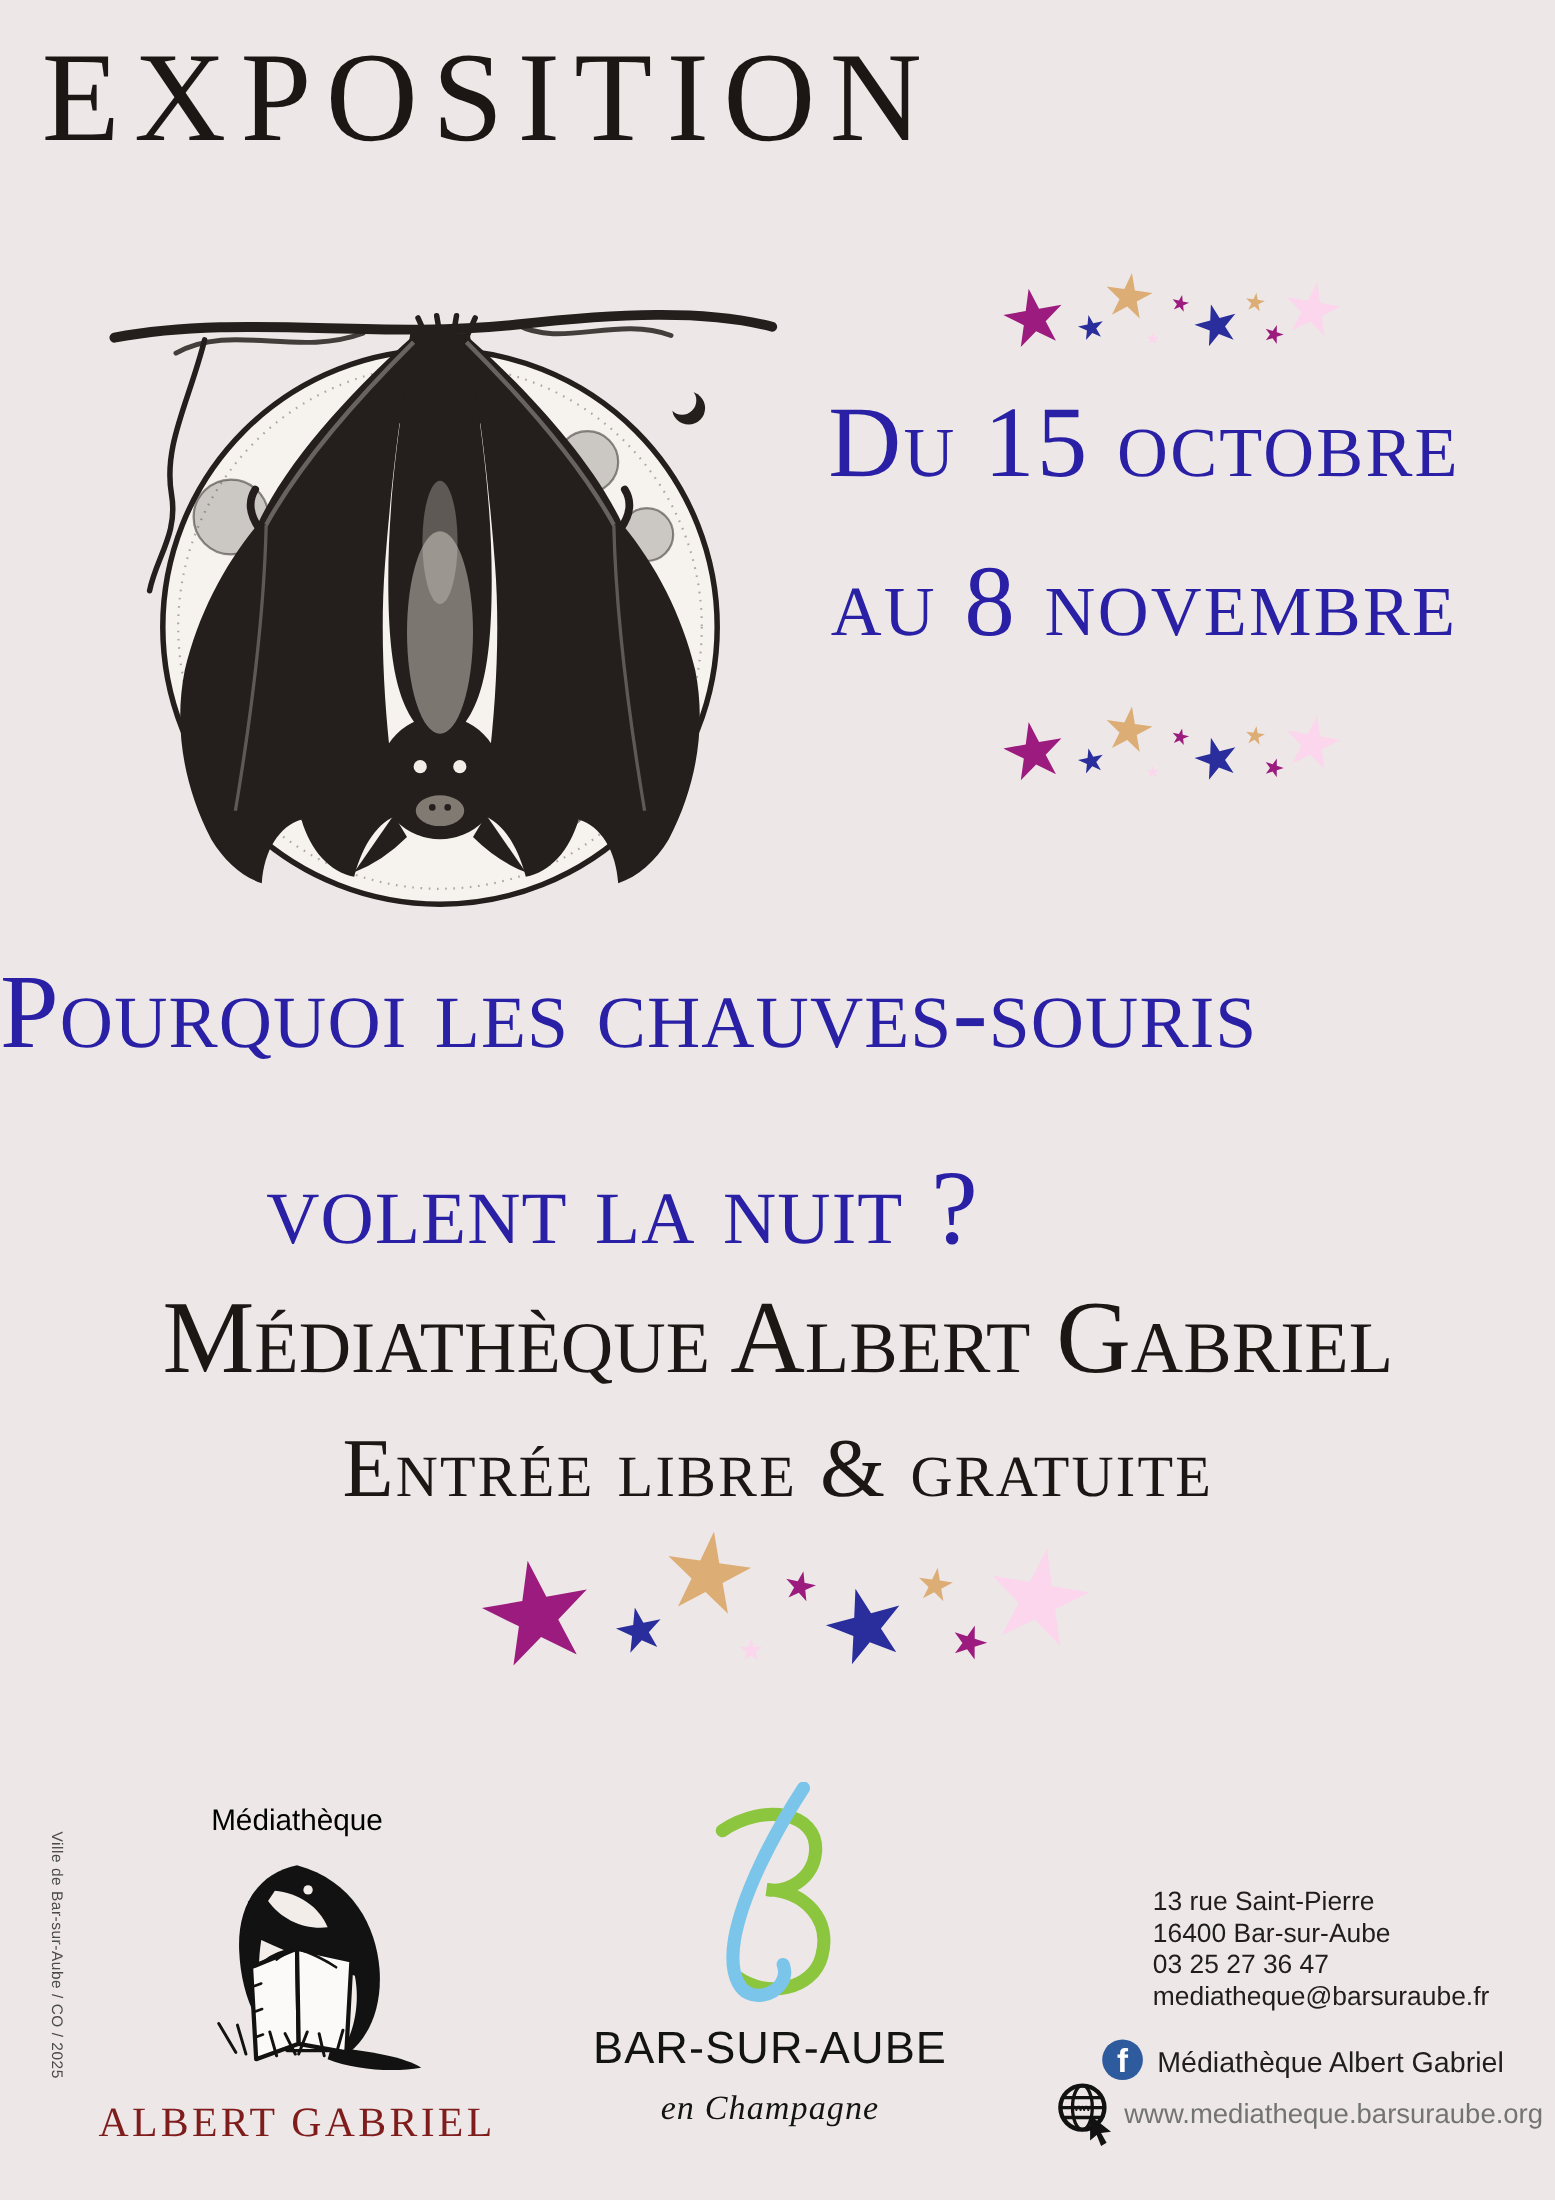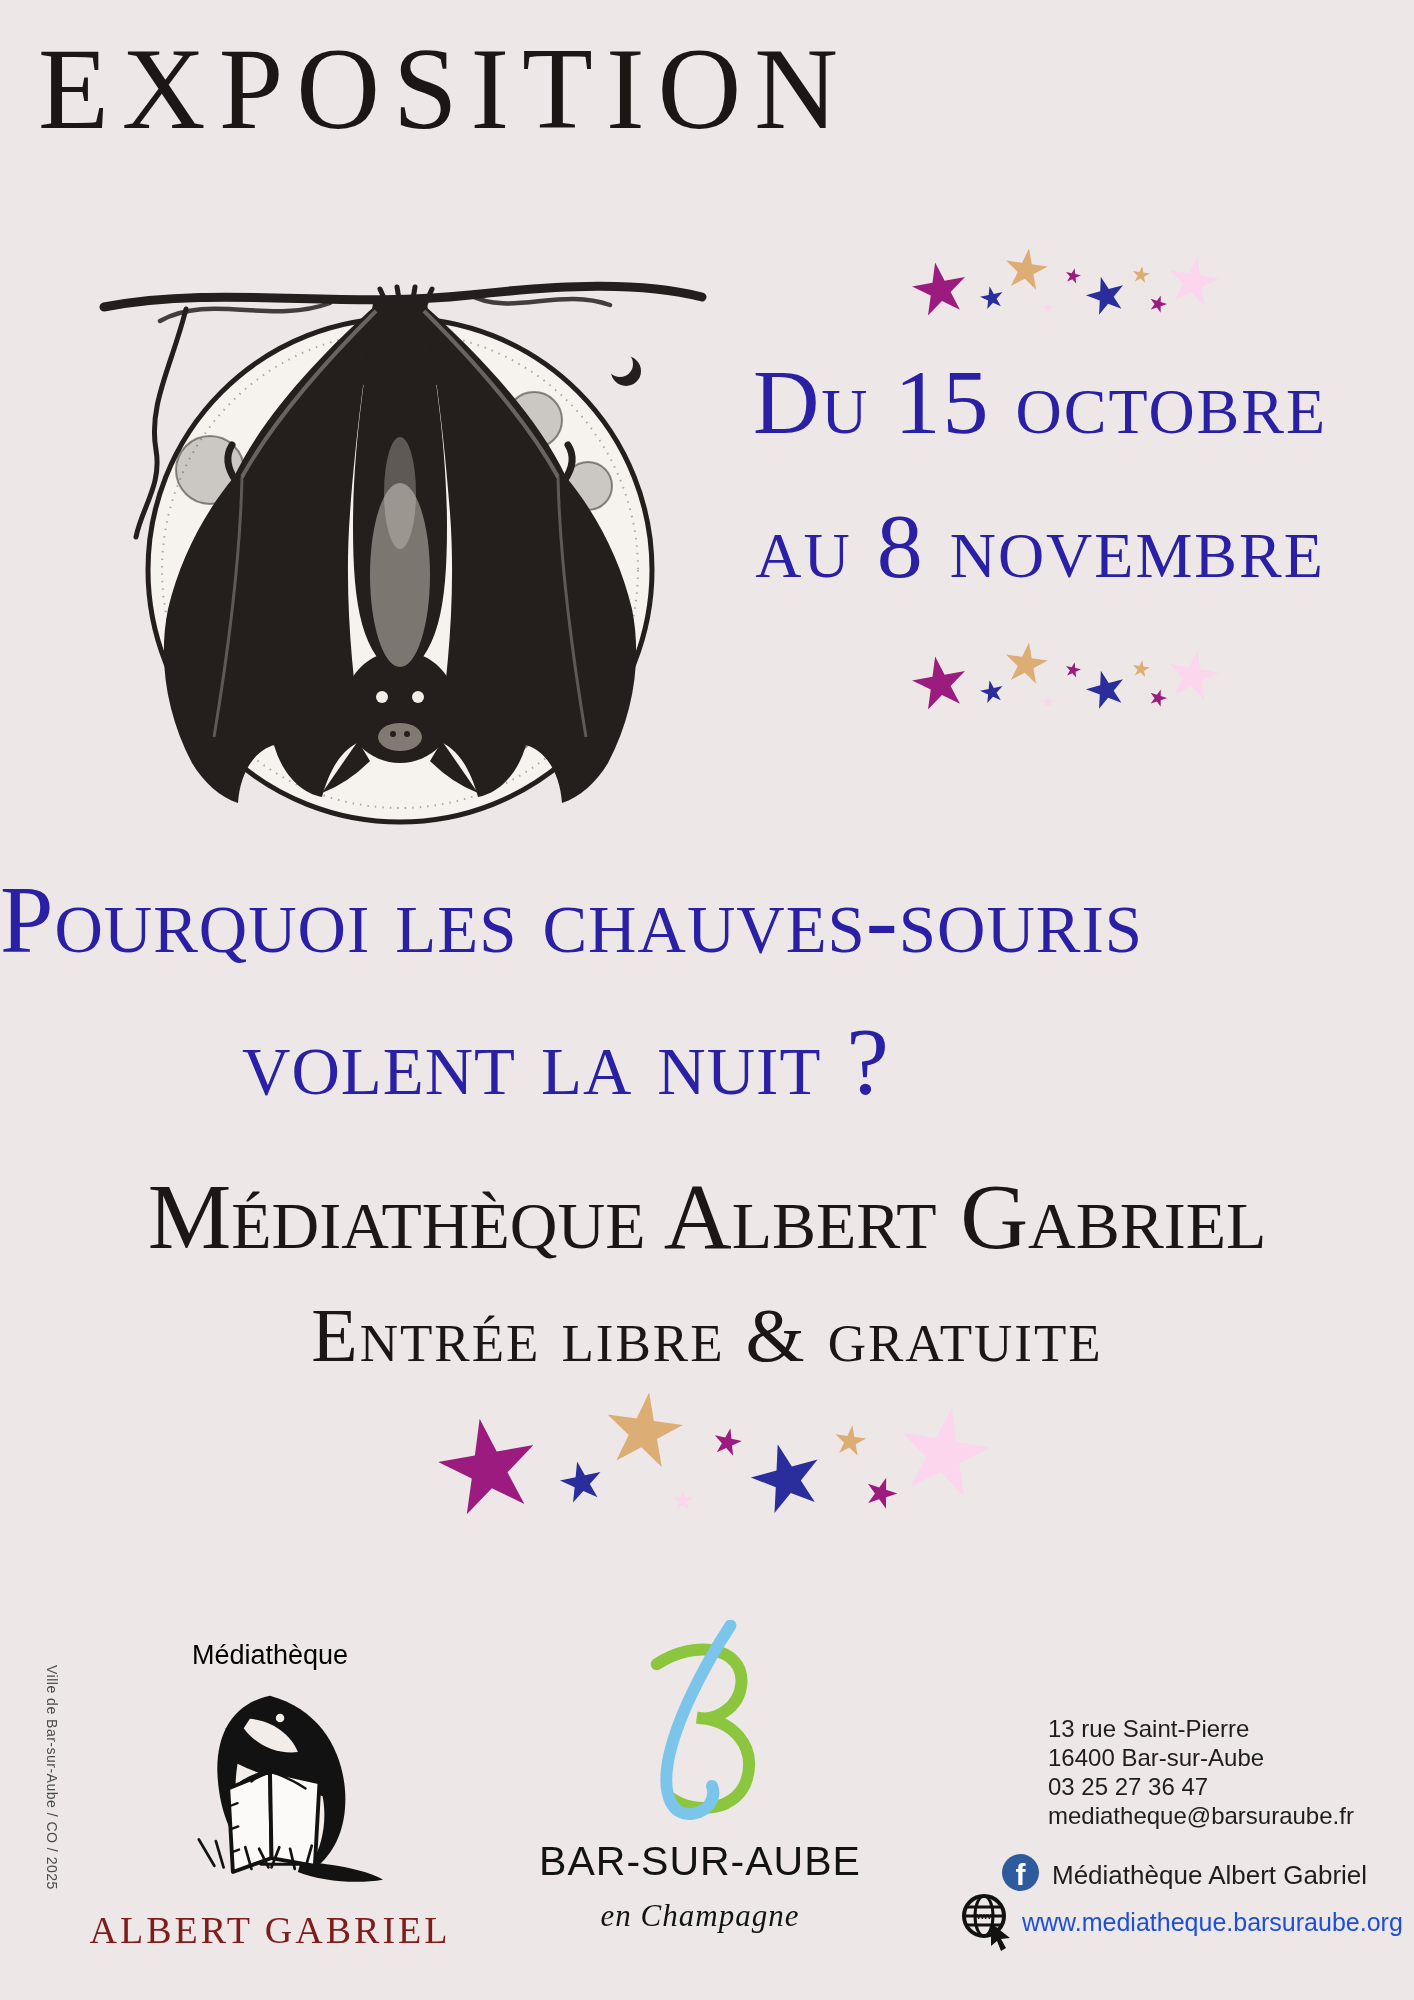--- a/index.html
+++ b/index.html
@@ -19,21 +19,21 @@
     left:38px; top:23px; font-size:116px; letter-spacing:13px;
     color:var(--ink); white-space:nowrap;
   }
   .blue-caps{
     color:var(--headline-blue); font-variant:small-caps; white-space:nowrap;
     letter-spacing:2px;
   }
   .date-line{left:690px; width:700px; text-align:center; font-size:92px;}
   .date1{top:349px;} .date2{top:493px;}
   .headline{left:0; width:1132px; text-align:center; font-size:96px; letter-spacing:1px;}
-  .headline1{top:864px;} .headline2{top:1006px;}
+  .headline1{top:864px;} .headline2{top:1042px;}
   .black-caps{
     color:var(--ink); font-variant:small-caps; white-space:nowrap; text-align:center;
     left:0; width:1414px;
   }
   .venue-line{top:1162px; font-size:94px;}
   .admission-line{top:1292px; font-size:76px; letter-spacing:2px;}
   .star{position:absolute; clip-path:polygon(50% 0%,61% 35%,98% 35%,68% 57%,79% 91%,50% 70%,21% 91%,32% 57%,2% 35%,39% 35%);}
   .bat-wrap{left:90px; top:245px; width:620px; height:600px;}
   .credit-vertical{
     left:44px; top:1665px; height:335px; writing-mode:vertical-rl;
@@ -69,21 +69,21 @@
     font-family:"Liberation Sans", sans-serif; font-weight:bold; font-size:30px;
     text-align:center; line-height:42px;
   }
   .fb-label{
     left:1052px; top:1860px; font-family:"Liberation Sans", sans-serif;
     font-size:26px; font-weight:500; color:#201d1f; white-space:nowrap;
   }
   .globe-wrap{left:958px; top:1890px; width:60px; height:62px;}
   .web-label{
     left:1022px; top:1908px; font-family:"Liberation Sans", sans-serif;
-    font-size:25px; font-weight:500; color:#1d4ed8; white-space:nowrap;
+    font-size:25px; font-weight:500; color:#737373; white-space:nowrap;
   }
   svg text{font-family:"Liberation Sans", sans-serif;}
 </style>
 </head>
 <body>
 
 <div class="poster">
 
   <div class="abs title">EXPOSITION</div>
 

